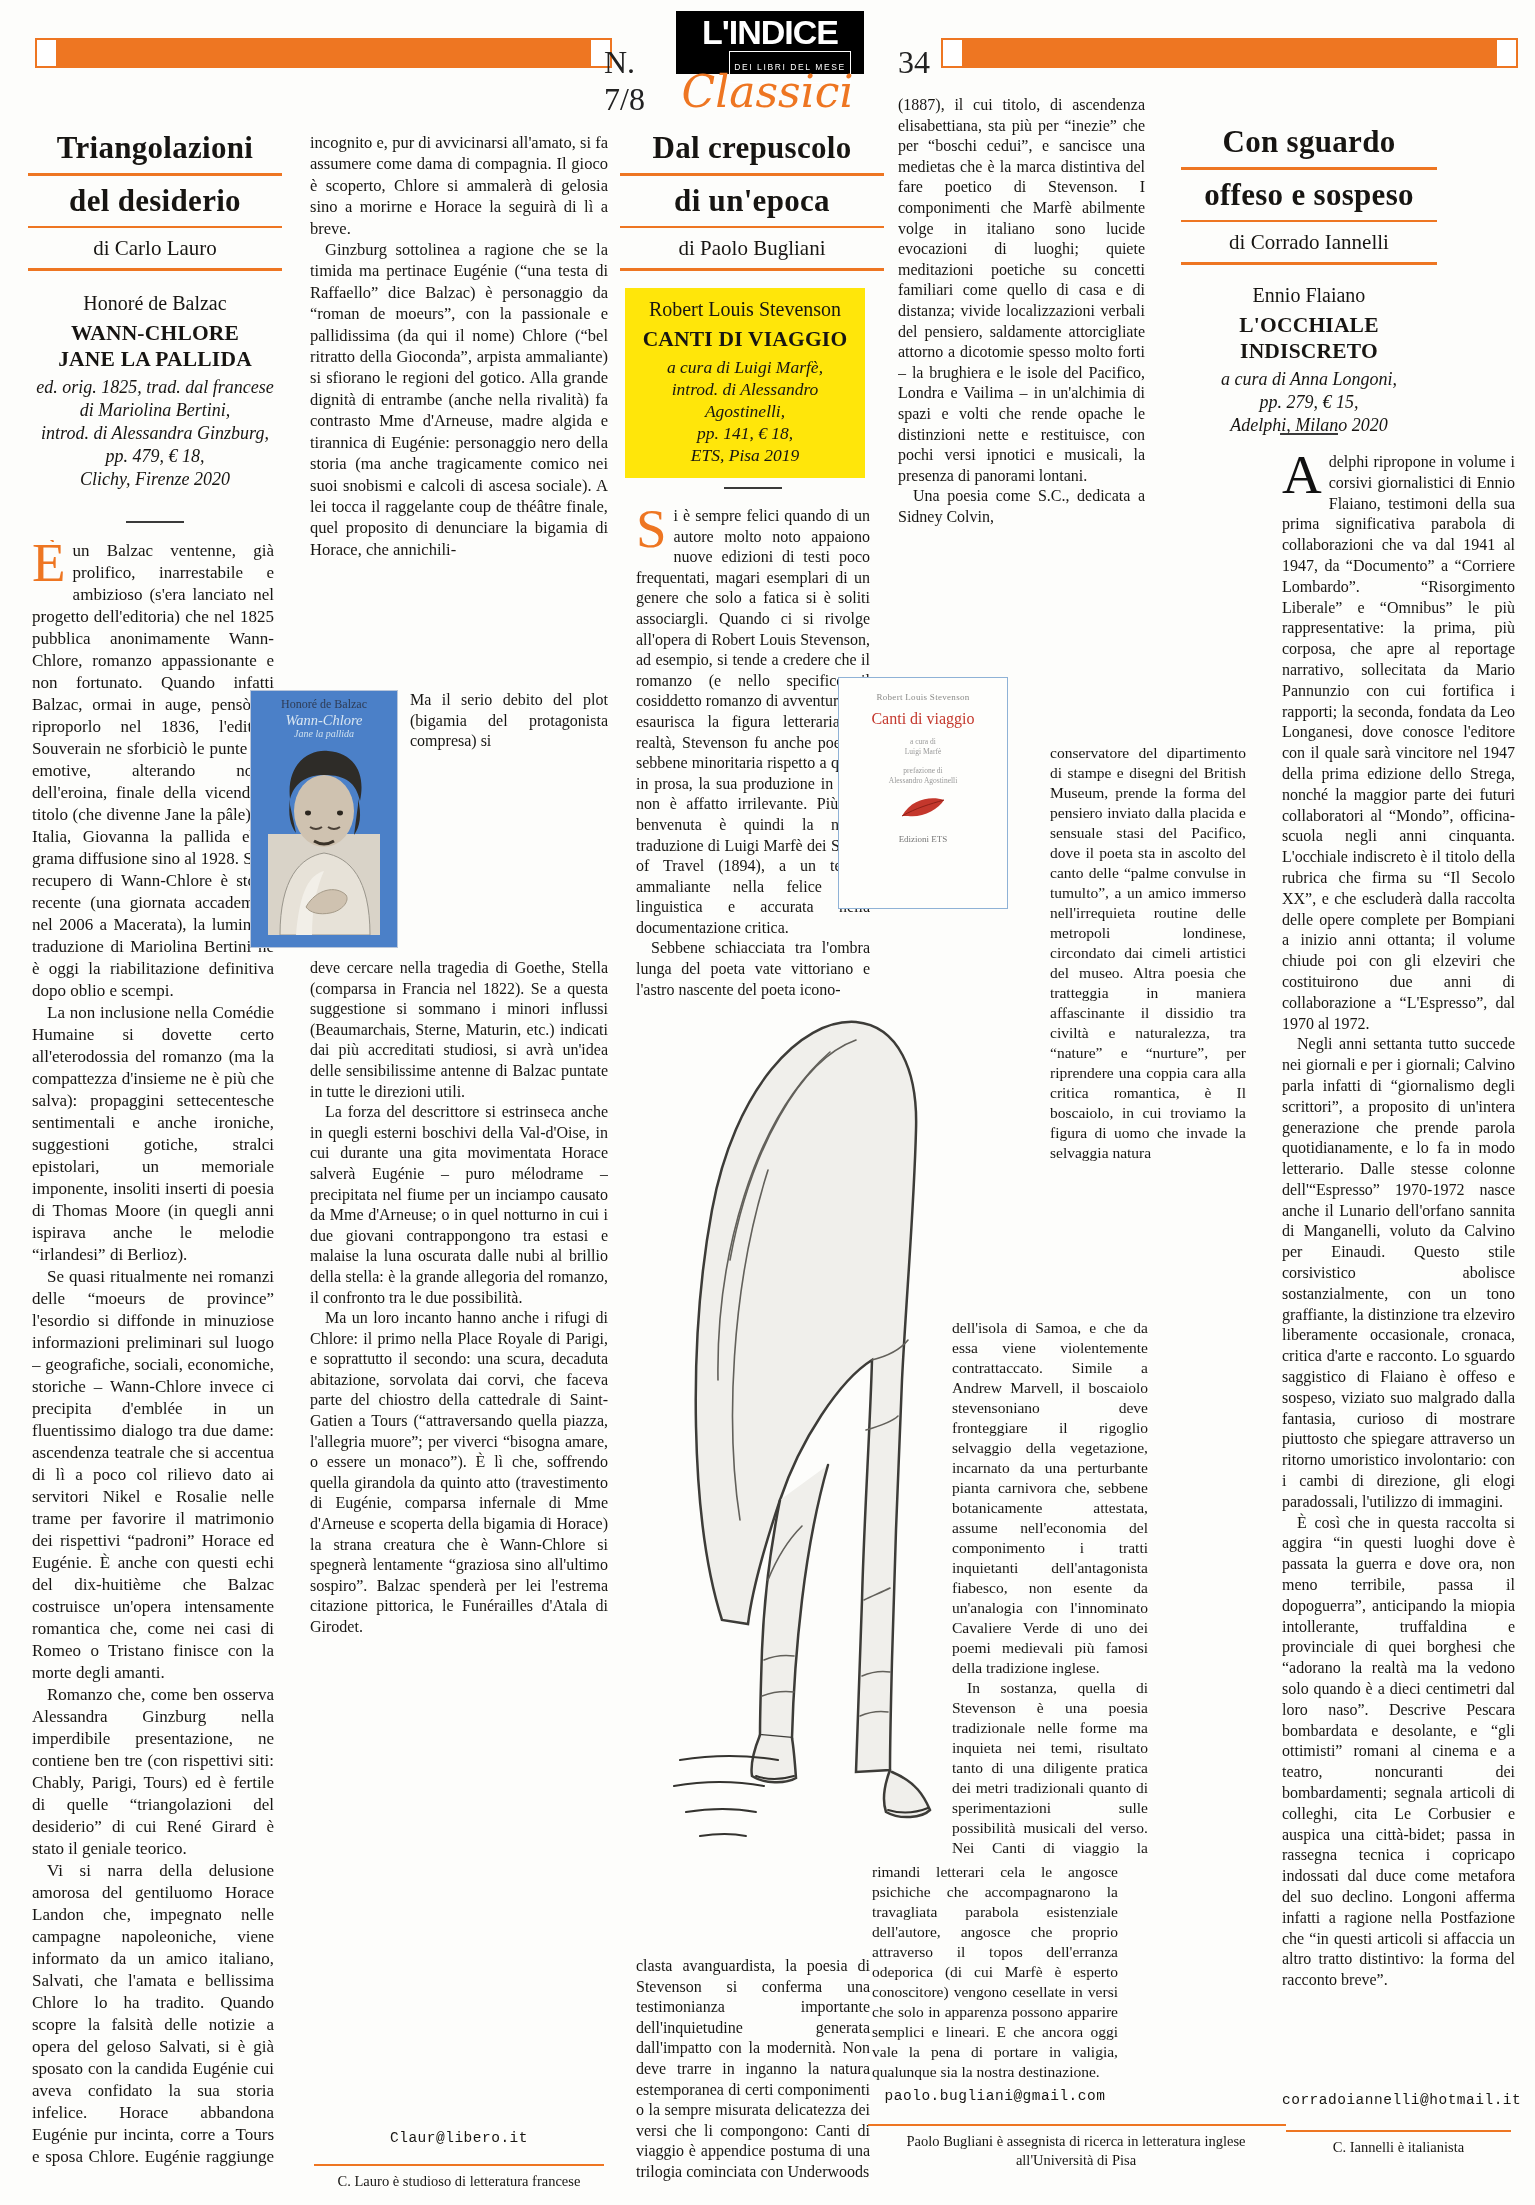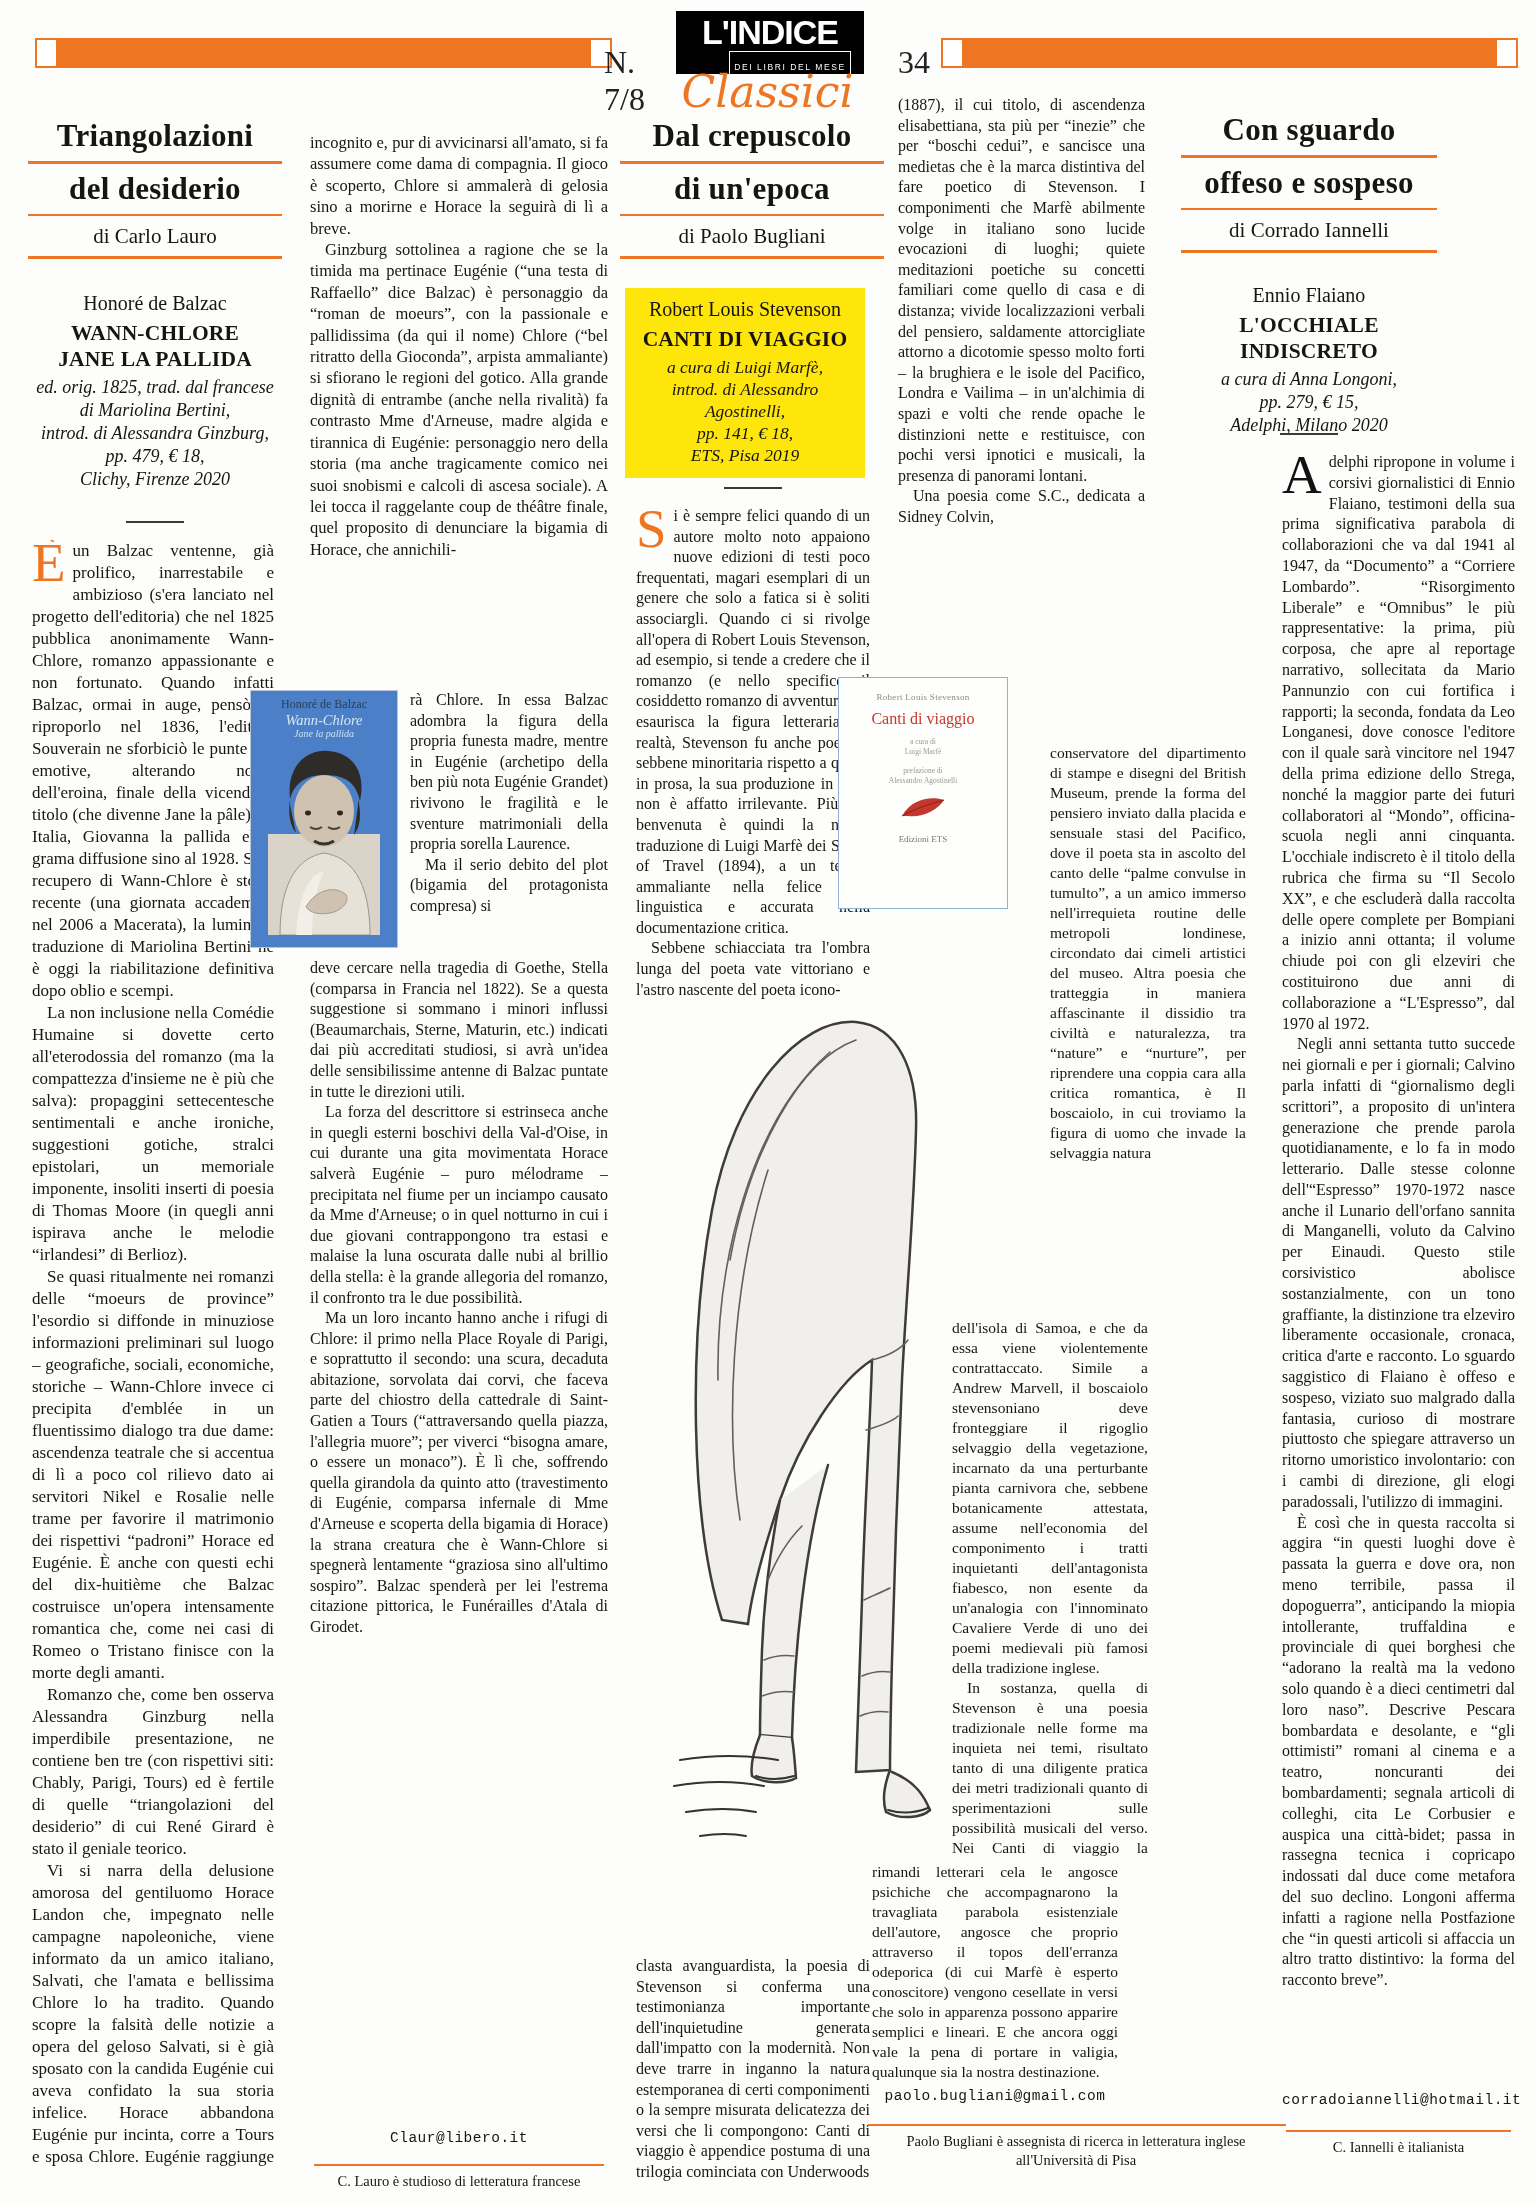--- a/index.html
+++ b/index.html
@@ -15,21 +15,21 @@
   .issue,.pagenum{ font-size:32px; color:#222; }
   .logo{ background:#000; color:#fff; text-align:center; padding-top:3px; }
   .logo-main{ font-family:"Liberation Sans", sans-serif; font-weight:bold; font-size:34px;
               letter-spacing:-1px; line-height:36px; }
   .logo-sub{ display:inline-block; font-family:"Liberation Sans", sans-serif; font-size:8.5px;
              letter-spacing:1.6px; border:1px solid #fff; padding:10px 4px; margin-top:1px;margin-left:40px; }
   .section-script{ font-style:italic; font-size:44px; color:var(--accent); text-align:center;
                    font-family:"DejaVu Serif", serif; }
 
   
-  .titlebox{ text-align:center; }
+  .titlebox{ text-align:center;margin-top:12px; }
   .titlebox .t{ font-weight:bold; font-size:31px; line-height:40px; letter-spacing:.3px; }
   .titlebox .hrule{ height:2.5px; background:var(--accent); margin:5px 0; }
   .titlebox .by{ font-size:21px; line-height:30px; }
 
   .bookbox{ text-align:center; }
   .bookbox .ba{ font-size:20px; margin-bottom:5px; }
   .bookbox .bt{ font-size:21.5px; font-weight:bold; line-height:26px; letter-spacing:.2px; }
   .bookbox .bi{ font-size:18px; font-style:italic; line-height:23px; margin-top:4px; }
   .yellow{ background:#ffe60a; padding:10px 6px 12px 6px; }
   .minidiv{ height:2px; background:#3a3a3a; width:58px; }
@@ -143,21 +143,20 @@
       <path d="M64,102 q10,6 20,0" stroke="#3a3228" stroke-width="3" fill="none"></path>
       <ellipse cx="58" cy="74" rx="3" ry="2.4" fill="#2b261f"></ellipse>
       <ellipse cx="90" cy="74" rx="3" ry="2.4" fill="#2b261f"></ellipse>
       <path d="M46,196 C50,150 60,136 74,132 C66,150 62,170 62,196 Z" fill="#f2efe8"></path>
       <path d="M56,168 C66,150 86,146 96,156 C100,162 92,172 80,174 C70,176 60,174 56,168 Z" fill="#cfc2b0" stroke="#a59a88" stroke-width="1"></path>
     </svg>
   </div>
 
   <div class="abs body-text fs16 clip" style="left:410px; top:690px; width:198px; height:262px;">
     <div>
-        <p>rà Chlore. In essa Balzac adombra la figura della propria funesta madre, mentre in Eugénie (archetipo della ben più nota Eugénie Grandet) rivivono le fragilità e le sventure matrimoniali della propria sorella Laurence.</p>
         <p>Ma il serio debito del plot (bigamia del protagonista compresa) si</p>
       </div>
   </div>
 
   <div class="abs body-text fs16 clip" style="left:310px; top:958px; width:298px; height:1166px;">
     <div>
         <p>deve cercare nella tragedia di Goethe, Stella (comparsa in Francia nel 1822). Se a questa suggestione si sommano i minori influssi (Beaumarchais, Sterne, Maturin, etc.) indicati dai più accreditati studiosi, si avrà un'idea delle sensibilissime antenne di Balzac puntate in tutte le direzioni utili.</p>
         <p>La forza del descrittore si estrinseca anche in quegli esterni boschivi della Val-d'Oise, in cui durante una gita movimentata Horace salverà Eugénie – puro mélodrame – precipitata nel fiume per un inciampo causato da Mme d'Arneuse; o in quel notturno in cui i due giovani contrappongono tra estasi e malaise la luna oscurata dalle nubi al brillio della stella: è la grande allegoria del romanzo, il confronto tra le due possibilità.</p>
         <p>Ma un loro incanto hanno anche i rifugi di Chlore: il primo nella Place Royale di Parigi, e soprattutto il secondo: una scura, decaduta abitazione, sorvolata dai corvi, che faceva parte del chiostro della cattedrale di Saint-Gatien a Tours (“attraversando quella piazza, l'allegria muore”; per viverci “bisogna amare, o essere un monaco”). È lì che, soffrendo quella girandola da quinto atto (travestimento di Eugénie, comparsa infernale di Mme d'Arneuse e scoperta della bigamia di Horace) la strana creatura che è Wann-Chlore si spegnerà lentamente “graziosa sino all'ultimo sospiro”. Balzac spenderà per lei l'estrema citazione pittorica, le Funérailles d'Atala di Girodet.</p>
       </div>

